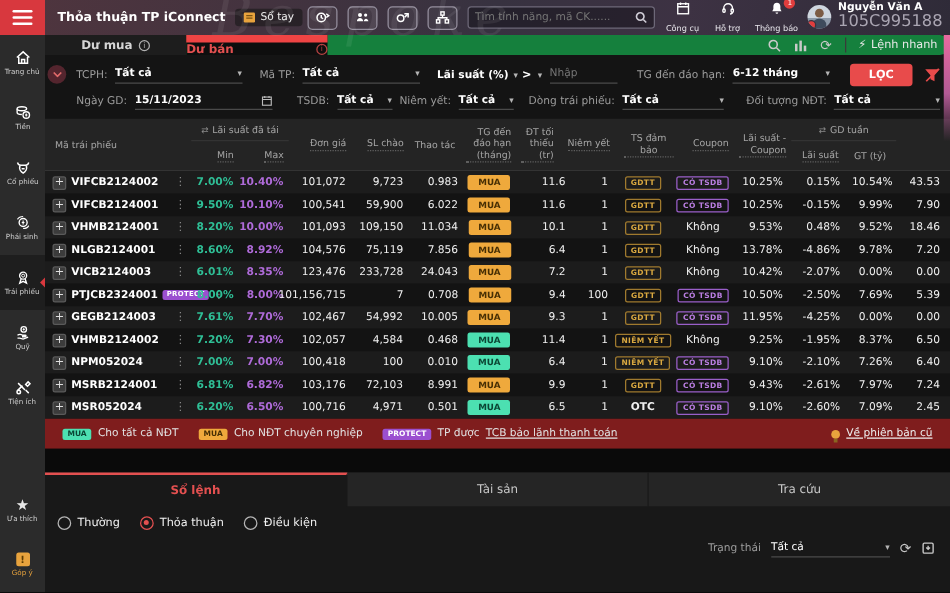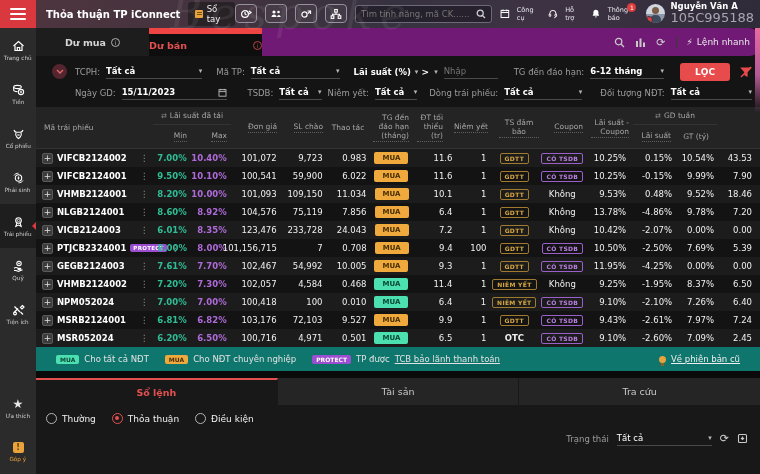--- a/index.html
+++ b/index.html
@@ -22,21 +22,21 @@
   .notebook-badge .book:after { content:""; position:absolute; left:2px; top:2px; width:5px; height:1px;
     background:#7a5310; box-shadow:0 2px 0 #7a5310; }
   .header-right { display:flex; align-items:center; margin-left:auto; gap:8px; padding-right:6px; }
   .icon-btn { width:24px; height:19px; border:1px solid #958f9e; border-radius:4px; display:flex;
     align-items:center; justify-content:center; color:#fff; cursor:pointer; background:rgba(255,255,255,.04); }
   .hsearch { display:flex; align-items:center; width:150px; height:18px; background:rgba(15,13,20,.45);
     border:1px solid #6d6878; border-radius:3px; padding:0 5px; gap:4px; }
   .hsearch input { flex:1; min-width:0; background:transparent; border:none; outline:none;
     color:#ddd; font-size:8.5px; font-family:inherit; }
   .hsearch svg { flex:0 0 auto; }
-  .h-item { display:flex; flex-direction:row; align-items:center; gap:7px; color:#e8e6ec;
+  .h-item { display:flex; flex-direction:column; align-items:center; gap:7px; color:#e8e6ec;
     font-size:6.5px; cursor:pointer; min-width:28px; position:relative; }
   .h-item svg { display:block; }
   .notif-dot { position:absolute; top:-3px; right:2px; min-width:9px; height:9px; background:#e03d3d;
     border-radius:5px; color:#fff; font-size:6px; line-height:9px; text-align:center; padding:0 1px; }
   .user-box { display:flex; align-items:center; gap:5px; cursor:pointer; }
   .avatar { position:relative; width:19px; height:19px; border-radius:50%;
     background:linear-gradient(#cfd6df 55%,#8d99a8 55%); overflow:hidden; flex:0 0 auto; }
   .avatar .head { position:absolute; left:6px; top:3px; width:7px; height:7px; border-radius:50%; background:#7c5b44; }
   .avatar .bod { position:absolute; left:4px; top:11px; width:11px; height:8px; border-radius:5px 5px 0 0; background:#3e4b5c; }
   .avatar .mini { position:absolute; left:-1px; bottom:-1px; width:8px; height:8px; border-radius:50%;
@@ -58,35 +58,35 @@
     border-right:4px solid #d8383e; border-top:4px solid transparent; border-bottom:4px solid transparent; }
   .side-spacer { flex:1; }
   .side-item.feedback .fb-ic { width:11px; height:11px; background:#e8a33d; border-radius:2px;
     color:#5d3c00; font-size:8px; font-weight:bold; line-height:11px; text-align:center; }
   .side-item .star { color:#e8e8e8; font-size:12px; line-height:12px; }
 
   
   .main { flex:1; display:flex; flex-direction:column; background:#131313; min-width:0; }
 
   
-  .mtab-row { display:flex; align-items:stretch; height:28px; background:#701a75; flex:0 0 auto;border-radius:11px; }
+  .mtab-row { display:flex; align-items:stretch; height:16px; background:#15803d; flex:0 0 auto;border-radius:11px; }
   .mtab { width:113px; display:flex; align-items:center; justify-content:center; gap:5px;
     font-size:9.5px; font-weight:bold; cursor:pointer; }
   .mtab.inactive { background:#1d1d1d; color:#d5d5d5; }
   .mtab.active { background:#0e0e0e; color:#e35050; border-top:6px solid #ef4444;justify-content:space-between; }
   .info-i { display:inline-block; width:9px; height:9px; border:1px solid currentColor; border-radius:50%;
     font-size:6px; line-height:8px; text-align:center; font-weight:normal; opacity:.8; }
   .mtab-tools { margin-left:auto; display:flex; align-items:center; gap:10px; padding-right:10px; color:#c9c9c9; }
   .mtab-tools .glyph { font-size:11px; cursor:pointer; }
   .vdiv { width:1px; height:12px; background:#3a3a3a; }
   .quick-order { display:flex; align-items:center; gap:4px; font-size:9px; color:#e8e8e8; cursor:pointer; }
   .bolt { color:#e8e8e8; font-size:9px; }
 
   
-  .filters { padding:5px 8px 4px 16px; background:#141414; flex:0 0 auto; }
+  .filters { padding:5px 8px 4px 2px; background:#141414; flex:0 0 auto; }
   .frow { display:flex; align-items:center; height:21px; gap:6px; }
   .collapse-btn { width:15px; height:15px; border-radius:50%; background:#54252e; color:#e06a6a;
     display:flex; align-items:center; justify-content:center; cursor:pointer; flex:0 0 auto; margin-right:2px; }
   .flabel { font-size:8.5px; color:#9c9c9c; white-space:nowrap; }
   .fval { display:flex; align-items:center; justify-content:space-between; border-bottom:1px solid #4a4a4a;
     font-size:8.5px; font-weight:bold; color:#fff; height:15px; cursor:pointer; white-space:nowrap; }
   .caret { font-size:7px; color:#b5b5b5; margin-left:4px; }
   .f-input { background:transparent; border:none; border-bottom:1px solid #4a4a4a; outline:none;
     color:#eee; font-size:8.5px; font-family:inherit; height:15px; }
   .loc-btn { background:#e84b4b; color:#fff; font-size:9px; font-weight:bold; border:none; border-radius:3px;
@@ -132,21 +132,21 @@
     cursor:pointer; font-family:inherit; line-height:12px; padding:0; }
   .buy-btn.orange { background:#efa93c; color:#472f04; }
   .buy-btn.green  { background:#4ce0b1; color:#0b4634; }
   .tagbadge { font-size:6px; font-weight:bold; border-radius:2px; padding:1px 4px; letter-spacing:.3px; }
   .tagbadge.gdtt, .tagbadge.niemyet { border:1px solid #a07a2e; color:#d9a840; }
   .tagbadge.text { border:none; padding:0; font-size:8.5px; font-weight:bold; color:#f0f0f0; letter-spacing:0; }
   .tagbadge.coll-badge { border:1px solid #9a5fc9; color:#bb7fe3; }
   .tagbadge.coll-text { border:none; padding:0; font-size:8.5px; font-weight:normal; color:#f0f0f0; letter-spacing:0; }
 
   
-  .legend { display:flex; align-items:center; gap:16px; height:24px; padding:0 20px; background:#0f766e;
+  .legend { display:flex; align-items:center; gap:16px; height:24px; padding:0 14px; background:#7f1d1d;
     font-size:8.5px; color:#e2e2e2; flex:0 0 auto; }
   .lg-item { display:flex; align-items:center; gap:5px; }
   .mini-badge { font-size:6px; font-weight:bold; border-radius:2px; padding:1px 4px; }
   .mini-badge.green { background:#4ce0b1; color:#0b4634; }
   .mini-badge.orange { background:#efa93c; color:#472f04; }
   .mini-badge.purple { background:#9b4fd0; color:#fff; }
   .lg-link { text-decoration:underline; cursor:pointer; }
   .legend-right { margin-left:auto; display:flex; align-items:center; gap:5px; cursor:pointer; }
   .legend-right .txt { text-decoration:underline; font-size:8.5px; color:#eee; }
   .bulb { width:7px; height:7px; border-radius:50%; background:#e8a33d; position:relative; }
@@ -980,21 +980,21 @@
     <div class="cell right c-max">
               <span class="v-max">6.82%</span>
             </div>
     <div class="cell right c-price">
               <span class="num">103,176</span>
             </div>
     <div class="cell right c-qty">
               <span class="num">72,103</span>
             </div>
     <div class="cell right c-val">
-              <span class="num">9.527</span>
+              <span class="num">8.991</span>
             </div>
     <div class="cell center c-act">
               <button class="buy-btn orange">MUA</button>
             </div>
     <div class="cell right c-mat">
               <span class="num">9.9</span>
             </div>
     <div class="cell right c-mininv">
               <span class="num">1</span>
             </div>

